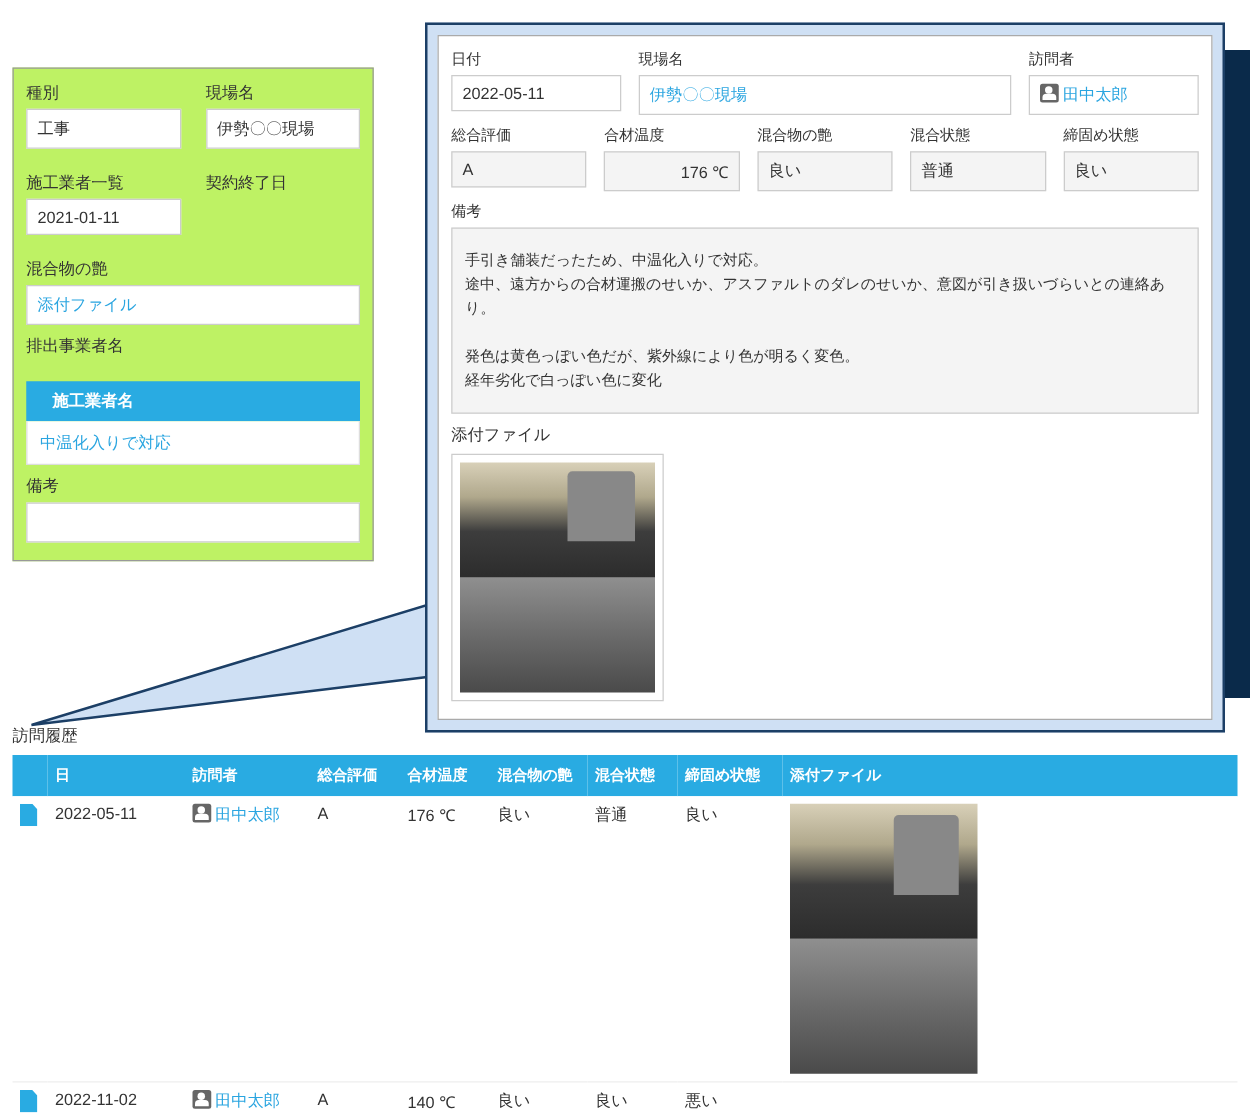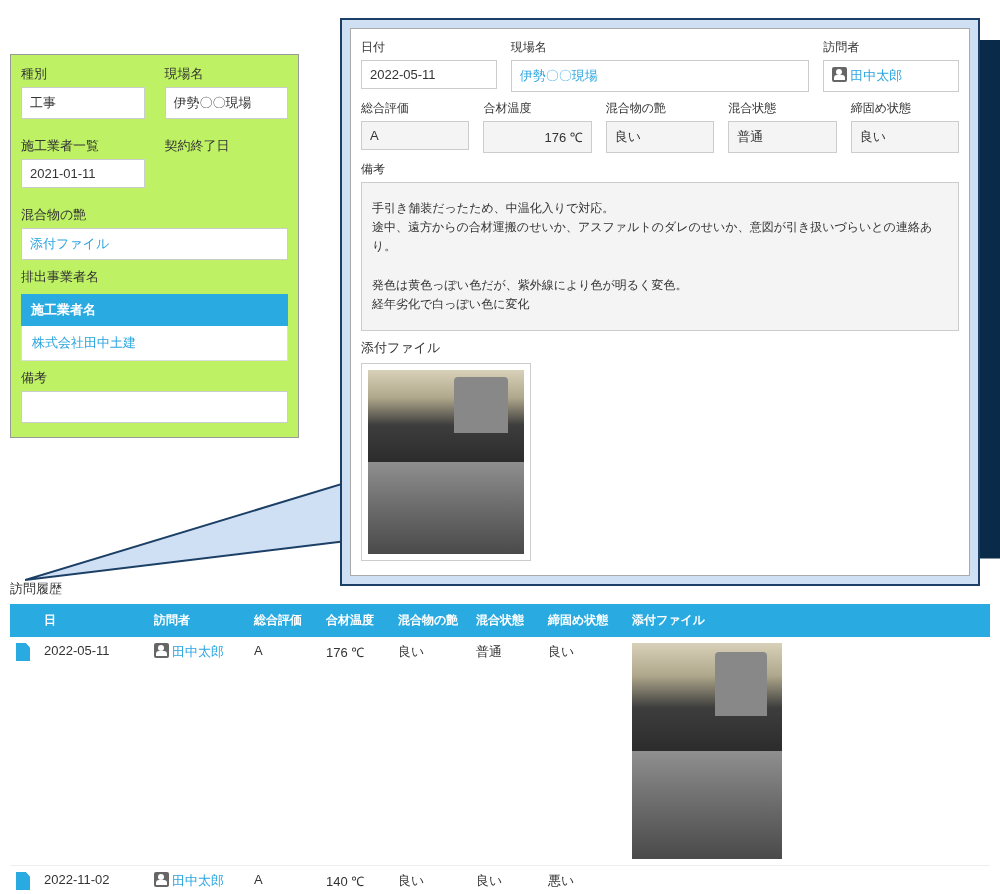--- a/index.html
+++ b/index.html
@@ -33,23 +33,23 @@
     padding: 6px 8px;
     font-size: 13px;
     min-height: 28px;
   }
   .link-color { color: #2aa5e0; }
   .section-gap { height: 8px; }
 
   .table-header-bar {
     background: #29abe2;
     color: #fff;
-    padding: 7px 10px;
+    padding: 7px 21px;
     font-weight: bold;
-    margin-top: 8px;
+    margin-top: 19px;
     font-family: Liberation Serif, serif;
   }
   .table-row-plain {
     background: #fff;
     border: 1px solid #ddd;
     border-top: none;
     padding: 8px 10px;
   }
 
   
@@ -202,21 +202,21 @@
 
   <div class="field">
     <label>混合物の艶</label>
     <div class="input-like link-color">添付ファイル</div>
   </div>
 
   <div class="section-gap"></div>
 
   <label>排出事業者名</label>
   <div class="table-header-bar">施工業者名</div>
-  <div class="table-row-plain link-color">株式会社田中土建</div>
+  <div class="table-row-plain link-color">中温化入りで対応</div>
 
   <div class="section-gap"></div>
 
   <div class="field">
     <label>備考</label>
     <div class="input-like" style="height:32px;"></div>
   </div>
 </div>
 
 <div class="callout">

